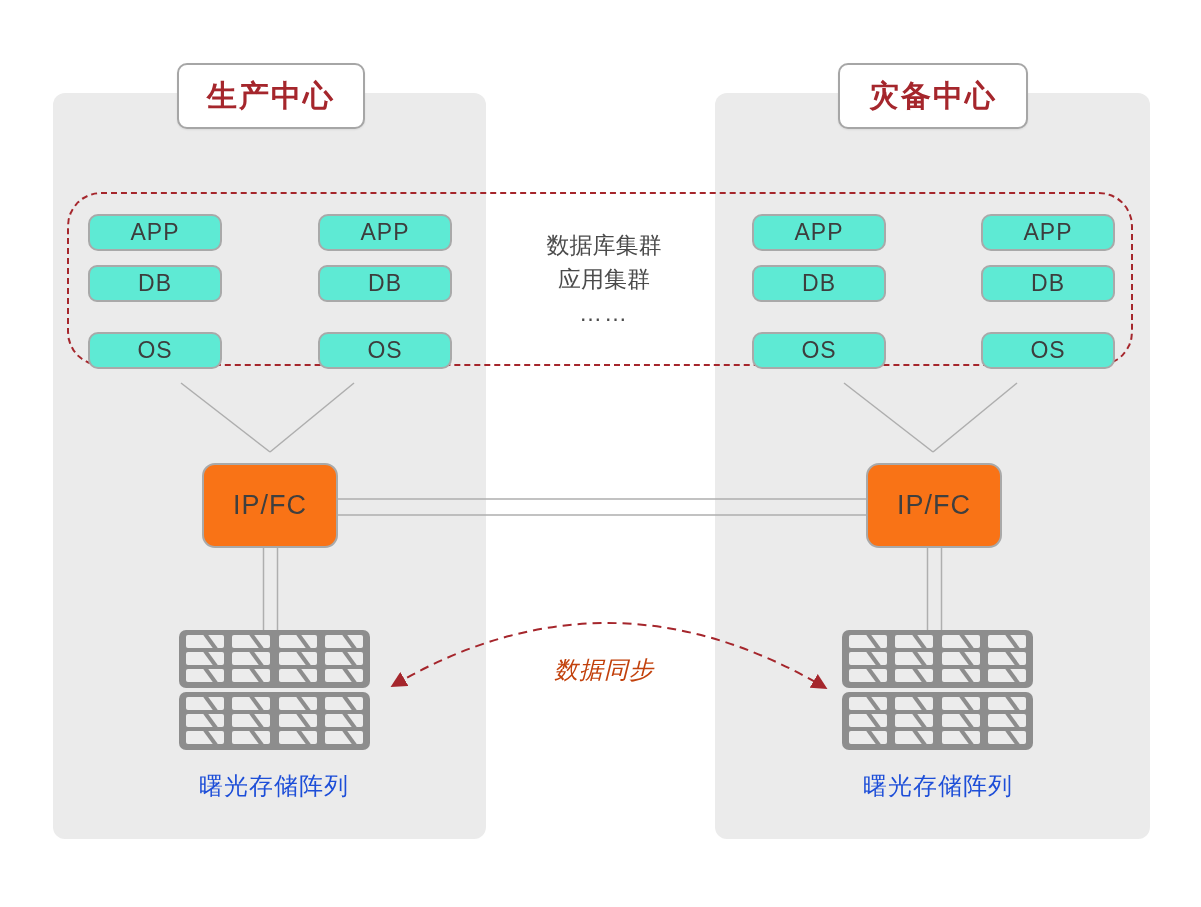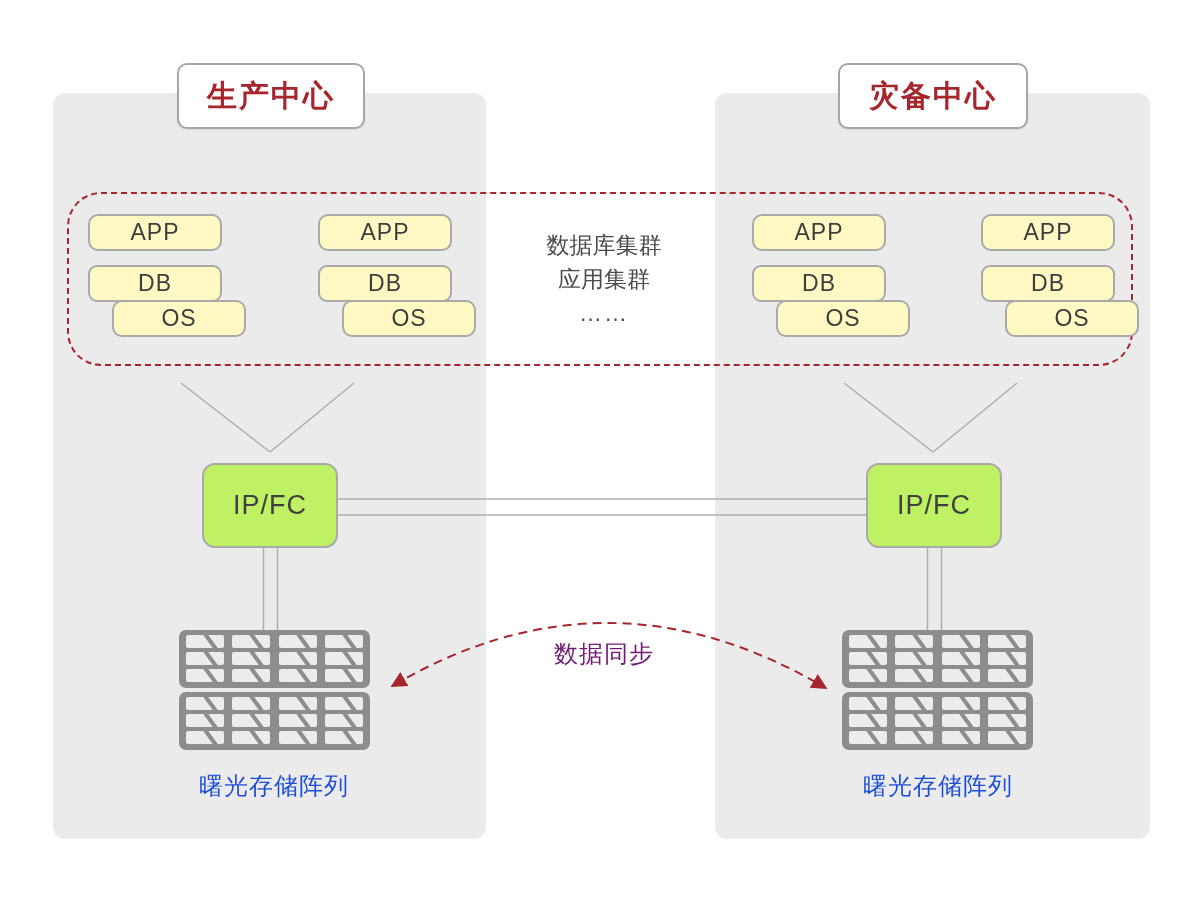--- a/index.html
+++ b/index.html
@@ -19,53 +19,53 @@
     font-size:30px;font-weight:bold;color:#a5262c;letter-spacing:2px;
     box-shadow:0 1px 2px rgba(0,0,0,0.08);
   }
   .title-left{left:177px;width:184px;}
   .title-right{left:838px;width:186px;}
   .dashed-zone{
     position:absolute;left:67px;top:192px;width:1062px;height:170px;
     border:2px dashed #a5262c;border-radius:34px;
   }
   .server-box{
-    position:absolute;width:134px;height:37px;background:#fef9c3;
+    position:absolute;width:134px;height:37px;background:#5eead4;
     border:2px solid #a9a9a9;border-radius:10px;box-sizing:border-box;
     display:flex;align-items:center;justify-content:center;
     font-size:23px;color:#3d3d3d;letter-spacing:1px;
   }
   .col-a{left:88px;} .col-b{left:318px;} .col-c{left:752px;} .col-d{left:981px;}
-  .row-app{top:214px;} .row-db{top:265px;border-radius:9px;} .row-os{top:300px;margin-left:24px;}
+  .row-app{top:214px;} .row-db{top:265px;border-radius:9px;} .row-os{top:332px;}
   .cluster-note{
     position:absolute;left:494px;top:228px;width:220px;text-align:center;
     font-size:23px;line-height:34px;color:#4b4b4b;
   }
   .cluster-note .dots{letter-spacing:2px;}
   .ipfc-box{
-    position:absolute;top:463px;width:136px;height:85px;background:#bef264;
+    position:absolute;top:463px;width:136px;height:85px;background:#f97316;
     border:2px solid #a9a9a9;border-radius:13px;box-sizing:border-box;
     display:flex;align-items:center;justify-content:center;
     font-size:27px;color:#3f3f3f;letter-spacing:1px;
   }
   .ipfc-left{left:202px;}
   .ipfc-right{left:866px;}
   .wire-layer{position:absolute;left:0;top:0;width:1201px;height:907px;pointer-events:none;}
   .storage-svg{position:absolute;width:191px;height:122px;}
   .storage-svg-left{left:179px;top:630px;}
   .storage-svg-right{left:842px;top:630px;}
   .storage-label{
     position:absolute;top:770px;width:220px;text-align:center;
     font-size:24px;color:#1d4ed8;letter-spacing:1px;
   }
   .storage-label-left{left:164px;}
   .storage-label-right{left:828px;}
   .sync-label{
-    position:absolute;left:494px;top:638px;width:220px;text-align:center;
-    font-size:24px;color:#701a75;letter-spacing:1px;
+    position:absolute;left:494px;top:654px;width:220px;text-align:center;
+    font-size:24px;color:#c2410c;letter-spacing:1px;font-style:italic;
   }
 </style>
 </head>
 <body>
 
 <div class="canvas">
 
   <div class="panel panel-left"></div>
   <div class="panel panel-right"></div>
 

